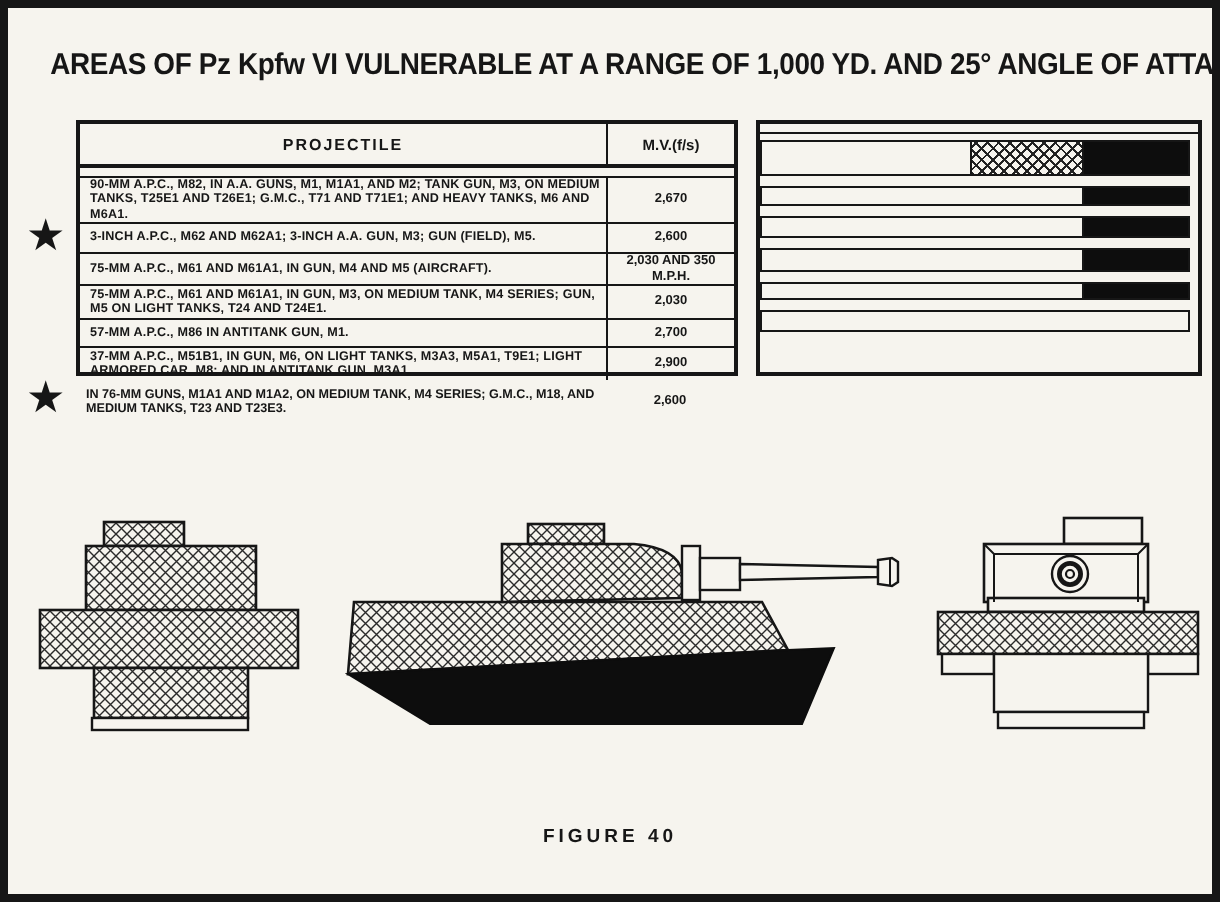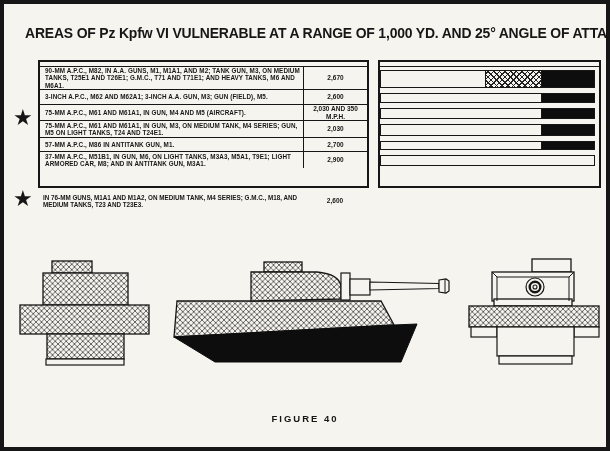--- a/index.html
+++ b/index.html
@@ -82,20 +82,24 @@
     font-weight:700;font-size:9.5px;letter-spacing:2px;}
 </style>
 </head>
 <body>
 
 <div class="page">
 
   <div class="title">AREAS OF Pz Kpfw VI VULNERABLE AT A RANGE OF 1,000 YD. AND 25° ANGLE OF ATTACK</div>
 
   <div class="left-box">
+    <div class="hdr-row">
+      <div class="hdr-proj">PROJECTILE</div>
+      <div class="hdr-mv">M.V.(f/s)</div>
+    </div>
     <div class="gap-row"></div>
     <div id="rows-container">
         <div class="t-row" style="height: 23px;">
           <div class="cell-proj">90-MM A.P.C., M82, IN A.A. GUNS, M1, M1A1, AND M2; TANK GUN, M3, ON MEDIUM TANKS, T25E1 AND T26E1; G.M.C., T71 AND T71E1; AND HEAVY TANKS, M6 AND M6A1.</div>
           <div class="cell-mv">2,670</div>
         </div>
         <div class="t-row" style="height: 15px;">
           <div class="cell-proj">3-INCH A.P.C., M62 AND M62A1; 3-INCH A.A. GUN, M3; GUN (FIELD), M5.</div>
           <div class="cell-mv">2,600</div>
         </div>

